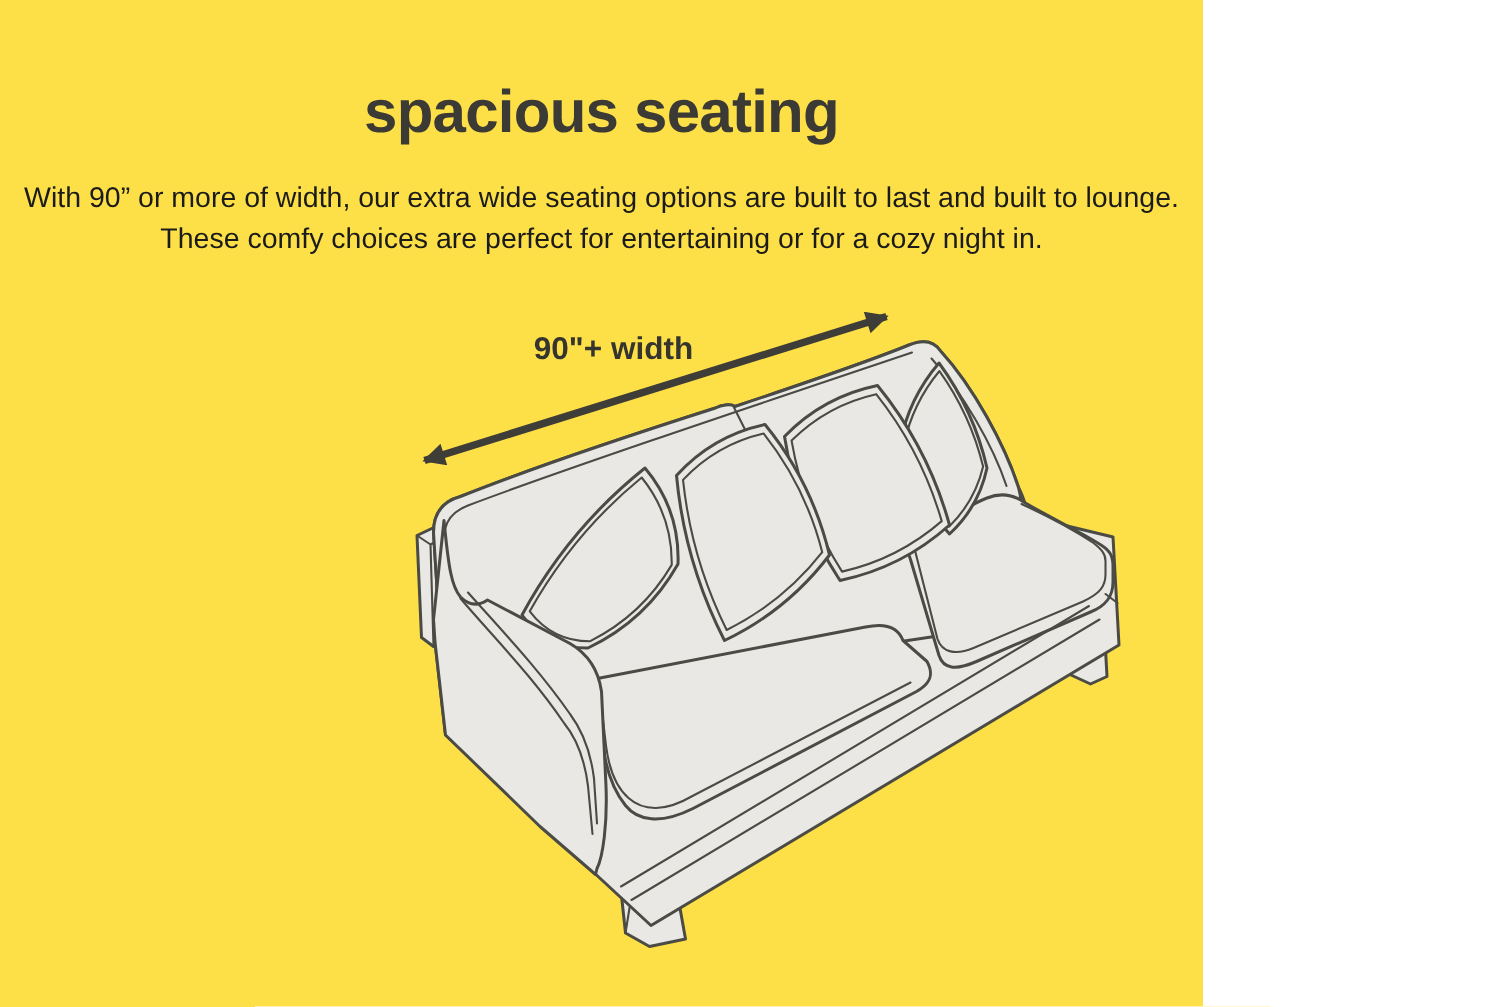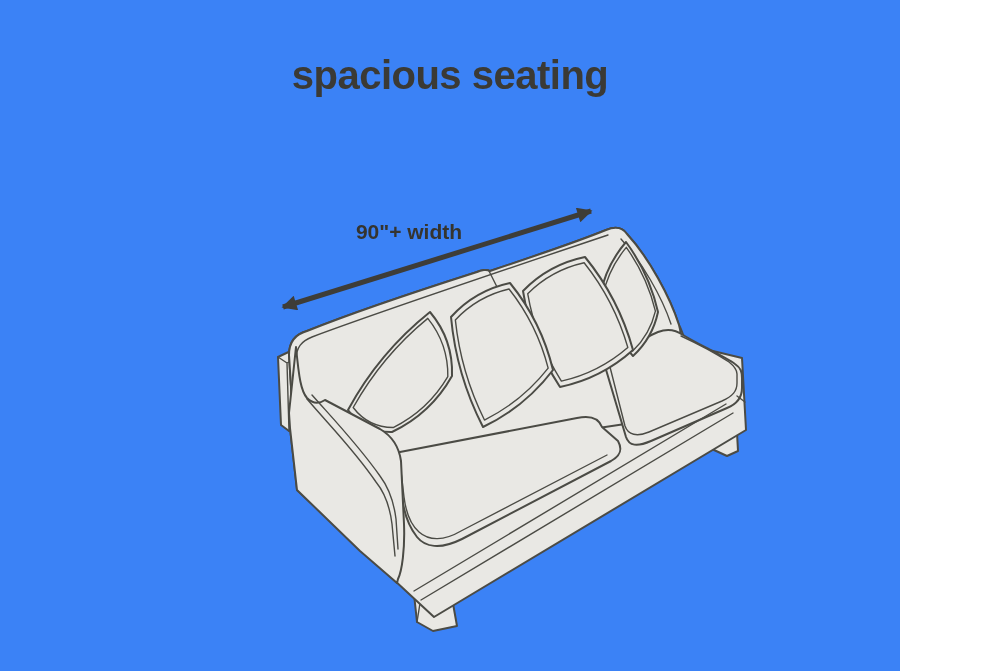--- a/index.html
+++ b/index.html
@@ -7,22 +7,22 @@
     --fill:#e9e8e4;
     --arrow:#3e3d38;
     --title:#3b3a35;
     --body:#1b1b1b;
     --label:#35342f;
   }
   *{margin:0;padding:0;box-sizing:border-box;}
   html,body{background:#fff;}
   .canvas{
     position:relative;
-    width:900px;height:671px;
-    background:#3b82f6;
+    width:802px;height:671px;
+    background:#fde047;
     overflow:hidden;
     font-family:"Liberation Sans","DejaVu Sans",sans-serif;
   }
   .page-title{
     position:absolute;top:53px;left:0;width:100%;
     text-align:center;
     font-size:40px;font-weight:700;letter-spacing:-0.5px;
     color:var(--title);
   }
   .intro{
@@ -41,20 +41,24 @@
   .sofa-fill{fill:var(--fill);stroke:var(--outline);stroke-width:2;stroke-linejoin:round;stroke-linecap:round;}
   .sofa-line{fill:none;stroke:var(--outline);stroke-width:1.4;stroke-linejoin:round;stroke-linecap:round;}
 </style>
 </head>
 <body>
 
 <div class="canvas">
 
   <h1 class="page-title">spacious seating</h1>
 
+  <div class="intro">
+    <div>With 90” or more of width, our extra wide seating options are built to last and built to lounge.</div>
+    <div>These comfy choices are perfect for entertaining or for a cozy night in.</div>
+  </div>
 
   <svg class="diagram-svg" viewBox="0 0 1005 671" aria-hidden="true">
     <defs>
       <marker id="ah" viewBox="0 0 10 10" refX="9" refY="5" markerWidth="4.4" markerHeight="3" orient="auto-start-reverse" markerUnits="strokeWidth">
         <path class="ah" d="M0,0 L10,5 L0,10 Z"></path>
       </marker>
     </defs>
 
     <g>
       <line class="arrow-line" x1="283" y1="307" x2="591" y2="211" marker-start="url(#ah)" marker-end="url(#ah)"></line>

